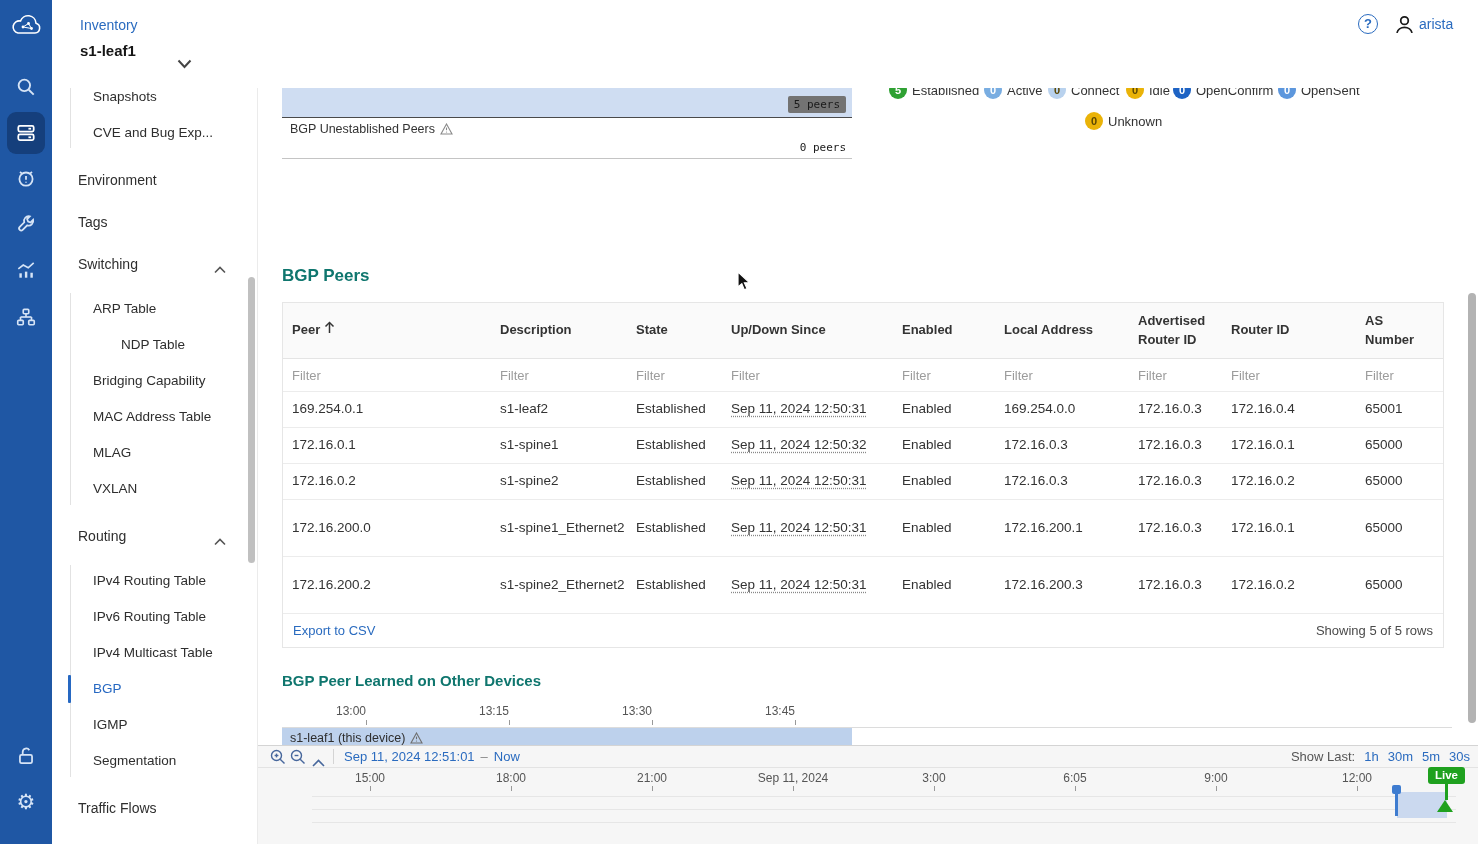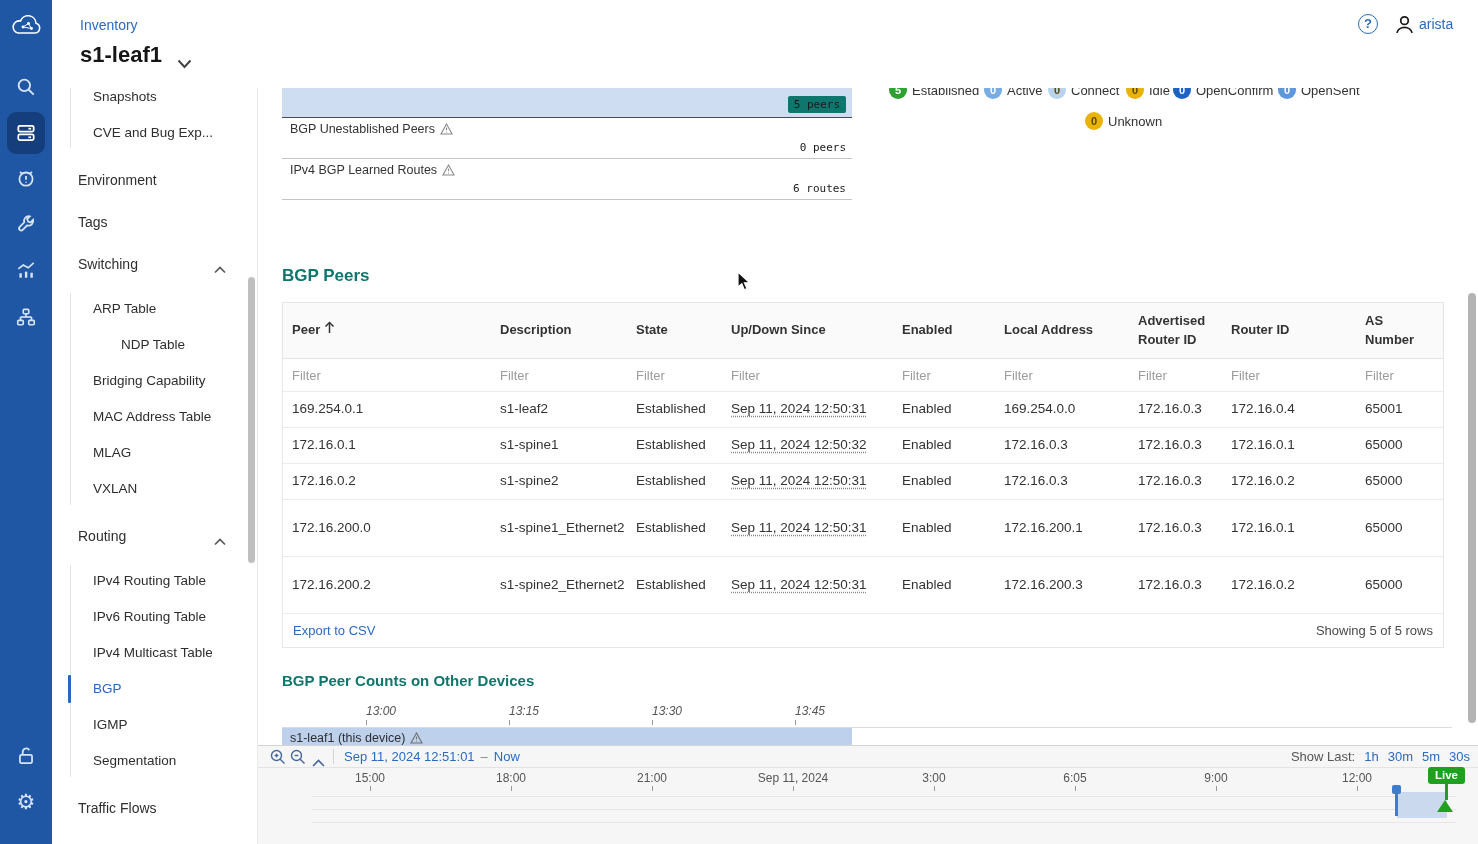--- a/index.html
+++ b/index.html
@@ -19,35 +19,35 @@
   .nav-item.sub { padding-left:41px; }
   .nav-item.selected { color:#2668c2; }
   .nav-guide { position:absolute; left:18px; width:1px; background:#e2e2e2; }
   .nav-selbar { position:absolute; left:16px; width:3px; height:28px; background:#2668c2; border-radius:1px; }
   .nav-chevron { position:absolute; left:162px; }
   .nav-thumb { position:absolute; left:196px; top:189px; width:7px; height:286px; background:#c0c0c0; border-radius:3.5px; }
 
   
   .header { position:absolute; left:52px; top:0; width:1426px; height:88px; background:#fff; z-index:10; }
   .breadcrumb { position:absolute; left:28px; top:17px; font-size:14px; color:#2a6bbf; cursor:pointer; }
-  .page-title { position:absolute; left:28px; top:42px; font-size:22px; font-weight:700; color:#161616; }
+  .page-title { position:absolute; left:28px; top:42px; font-size:15px; font-weight:700; color:#161616; }
   .title-chevron { position:absolute; left:125px; top:55px; }
   .help-circle { position:absolute; left:1306px; top:14px; width:20px; height:20px; border:1.7px solid #2a6bbf; border-radius:50%; color:#2a6bbf; font-size:13px; font-weight:700; text-align:center; line-height:17px; cursor:pointer; }
   .user-icon { position:absolute; left:1341px; top:13px; cursor:pointer; }
   .user-name { position:absolute; left:1367px; top:16px; font-size:14px; color:#2a6bbf; cursor:pointer; }
 
   
   .content { position:absolute; left:258px; top:88px; width:1208px; height:657px; background:#fff; overflow:hidden; }
 
   
   .stat-row { position:absolute; left:24px; width:570px; height:41px; border-bottom:1px solid #c4c4c4; cursor:pointer; }
   .stat-row.hl { background:#cfddf2; border-bottom:1px solid #4a4a4a; }
   .stat-label { position:absolute; left:8px; top:4px; font-size:12.5px; color:#333; display:flex; align-items:center; gap:5px; }
   .stat-value { position:absolute; right:6px; bottom:4px; font-family:"DejaVu Sans Mono",monospace; font-size:11px; color:#1a1a1a; }
-  .stat-value.chip { background:#0f766e; padding:2px 6px; border-radius:2px; }
+  .stat-value.chip { background:#737373; padding:2px 6px; border-radius:2px; }
 
   
   .legend-item { position:absolute; display:flex; align-items:center; gap:5px; height:18px; cursor:pointer; }
   .legend-dot { width:18px; height:18px; border-radius:50%; font-size:11px; font-weight:700; color:#fff; display:flex; align-items:center; justify-content:center; flex:0 0 18px; }
   .legend-dot.dark-num { color:#5c4803; }
   .legend-label { font-size:13px; color:#333; white-space:nowrap; }
   .c-est{background:#2fa133}.c-act{background:#79ade1}.c-con{background:#b9d2ee}.c-idle{background:#eab308}.c-oc{background:#1e63c4}.c-os{background:#5d97dd}
 
   .section-title { position:absolute; left:24px; font-weight:700; color:#0f766e; }
 
@@ -63,21 +63,21 @@
   .t-filter input::placeholder { color:#9c9c9c; }
   .t-row { border-bottom:1px solid #ececec; }
   .t-row > div { padding-left:9px; line-height:1.4; }
   .h36 { height:36px; } .h57 { height:57px; }
   .since-link { text-decoration:underline dotted; text-decoration-color:#888; text-underline-offset:3px; cursor:pointer; }
   .t-footer { height:33px; display:flex; align-items:center; justify-content:space-between; padding:0 10px; }
   .export-link { color:#2a6bbf; font-size:13px; cursor:pointer; }
   .showing { color:#4a4a4a; font-size:13px; }
 
   
-  .pc-tick-label { position:absolute; width:60px; text-align:right; font-size:12px; color:#555; top:616px;font-style:italic; }
+  .pc-tick-label { position:absolute; width:60px; text-align:left; font-size:12px; color:#555; top:616px; }
   .pc-tickmark { position:absolute; width:1px; height:5px; background:#999; top:632px; }
   .pc-axisline { position:absolute; left:24px; top:639px; width:1170px; height:1px; background:#dcdcdc; }
   .pc-bar { position:absolute; left:24px; top:640px; width:570px; height:20px; background:#bdd1ec; display:flex; align-items:center; gap:5px; padding-left:8px; font-size:12.5px; color:#2e2e2e; }
 
   
   .warn { flex:0 0 auto; display:inline-flex; }
 
   
   .timebar { position:absolute; left:258px; top:745px; width:1220px; height:99px; background:#f6f6f6; border-top:1px solid #d4d4d4; z-index:15; }
   .tb-toolbar { position:absolute; left:0; top:0; width:100%; height:22px; border-bottom:1px solid #e3e3e3; }
@@ -247,33 +247,20 @@
         <span class="warn">
           <svg width="13" height="12" viewBox="0 0 13 12" fill="none" stroke="#8a8a8a" stroke-width="1.1">
             <path d="M6.5 1 L12 11 H1 Z"></path>
               <line x1="6.5" y1="4.6" x2="6.5" y2="7.2"></line>
               <circle cx="6.5" cy="9" r="0.6" fill="#8a8a8a" stroke="none"></circle>
           </svg>
         </span>
       </div>
       <div class="stat-value">0 peers</div>
     </div>
-    <div class="stat-row" style="top:71px;">
-      <div class="stat-label">
-        <span>IPv4 BGP Learned Routes</span>
-        <span class="warn">
-          <svg width="13" height="12" viewBox="0 0 13 12" fill="none" stroke="#8a8a8a" stroke-width="1.1">
-            <path d="M6.5 1 L12 11 H1 Z"></path>
-              <line x1="6.5" y1="4.6" x2="6.5" y2="7.2"></line>
-              <circle cx="6.5" cy="9" r="0.6" fill="#8a8a8a" stroke="none"></circle>
-          </svg>
-        </span>
-      </div>
-      <div class="stat-value">6 routes</div>
-    </div>
 
     <div class="legend-item" style="left:631px;top:-7px;">
       <span class="legend-dot c-est">5</span>
       <span class="legend-label">Established</span>
     </div>
     <div class="legend-item" style="left:726px;top:-7px;">
       <span class="legend-dot c-act">0</span>
       <span class="legend-label">Active</span>
     </div>
     <div class="legend-item" style="left:790px;top:-7px;">
@@ -403,21 +390,21 @@
         <div>172.16.0.2</div>
         <div>65000</div>
       </div>
 
       <div class="t-footer">
         <span class="export-link">Export to CSV</span>
         <span class="showing">Showing 5 of 5 rows</span>
       </div>
     </div>
 
-    <div class="section-title" style="top:584px;font-size:15px;">BGP Peer Counts on Other Devices</div>
+    <div class="section-title" style="top:584px;font-size:15px;">BGP Peer Learned on Other Devices</div>
     <div class="pc-tick-label" style="left:78px;">13:00</div>
     <div class="pc-tick-label" style="left:221px;">13:15</div>
     <div class="pc-tick-label" style="left:364px;">13:30</div>
     <div class="pc-tick-label" style="left:507px;">13:45</div>
     <div class="pc-tickmark" style="left:108px;"></div>
     <div class="pc-tickmark" style="left:251px;"></div>
     <div class="pc-tickmark" style="left:394px;"></div>
     <div class="pc-tickmark" style="left:537px;"></div>
     <div class="pc-axisline"></div>
     <div class="pc-bar">

